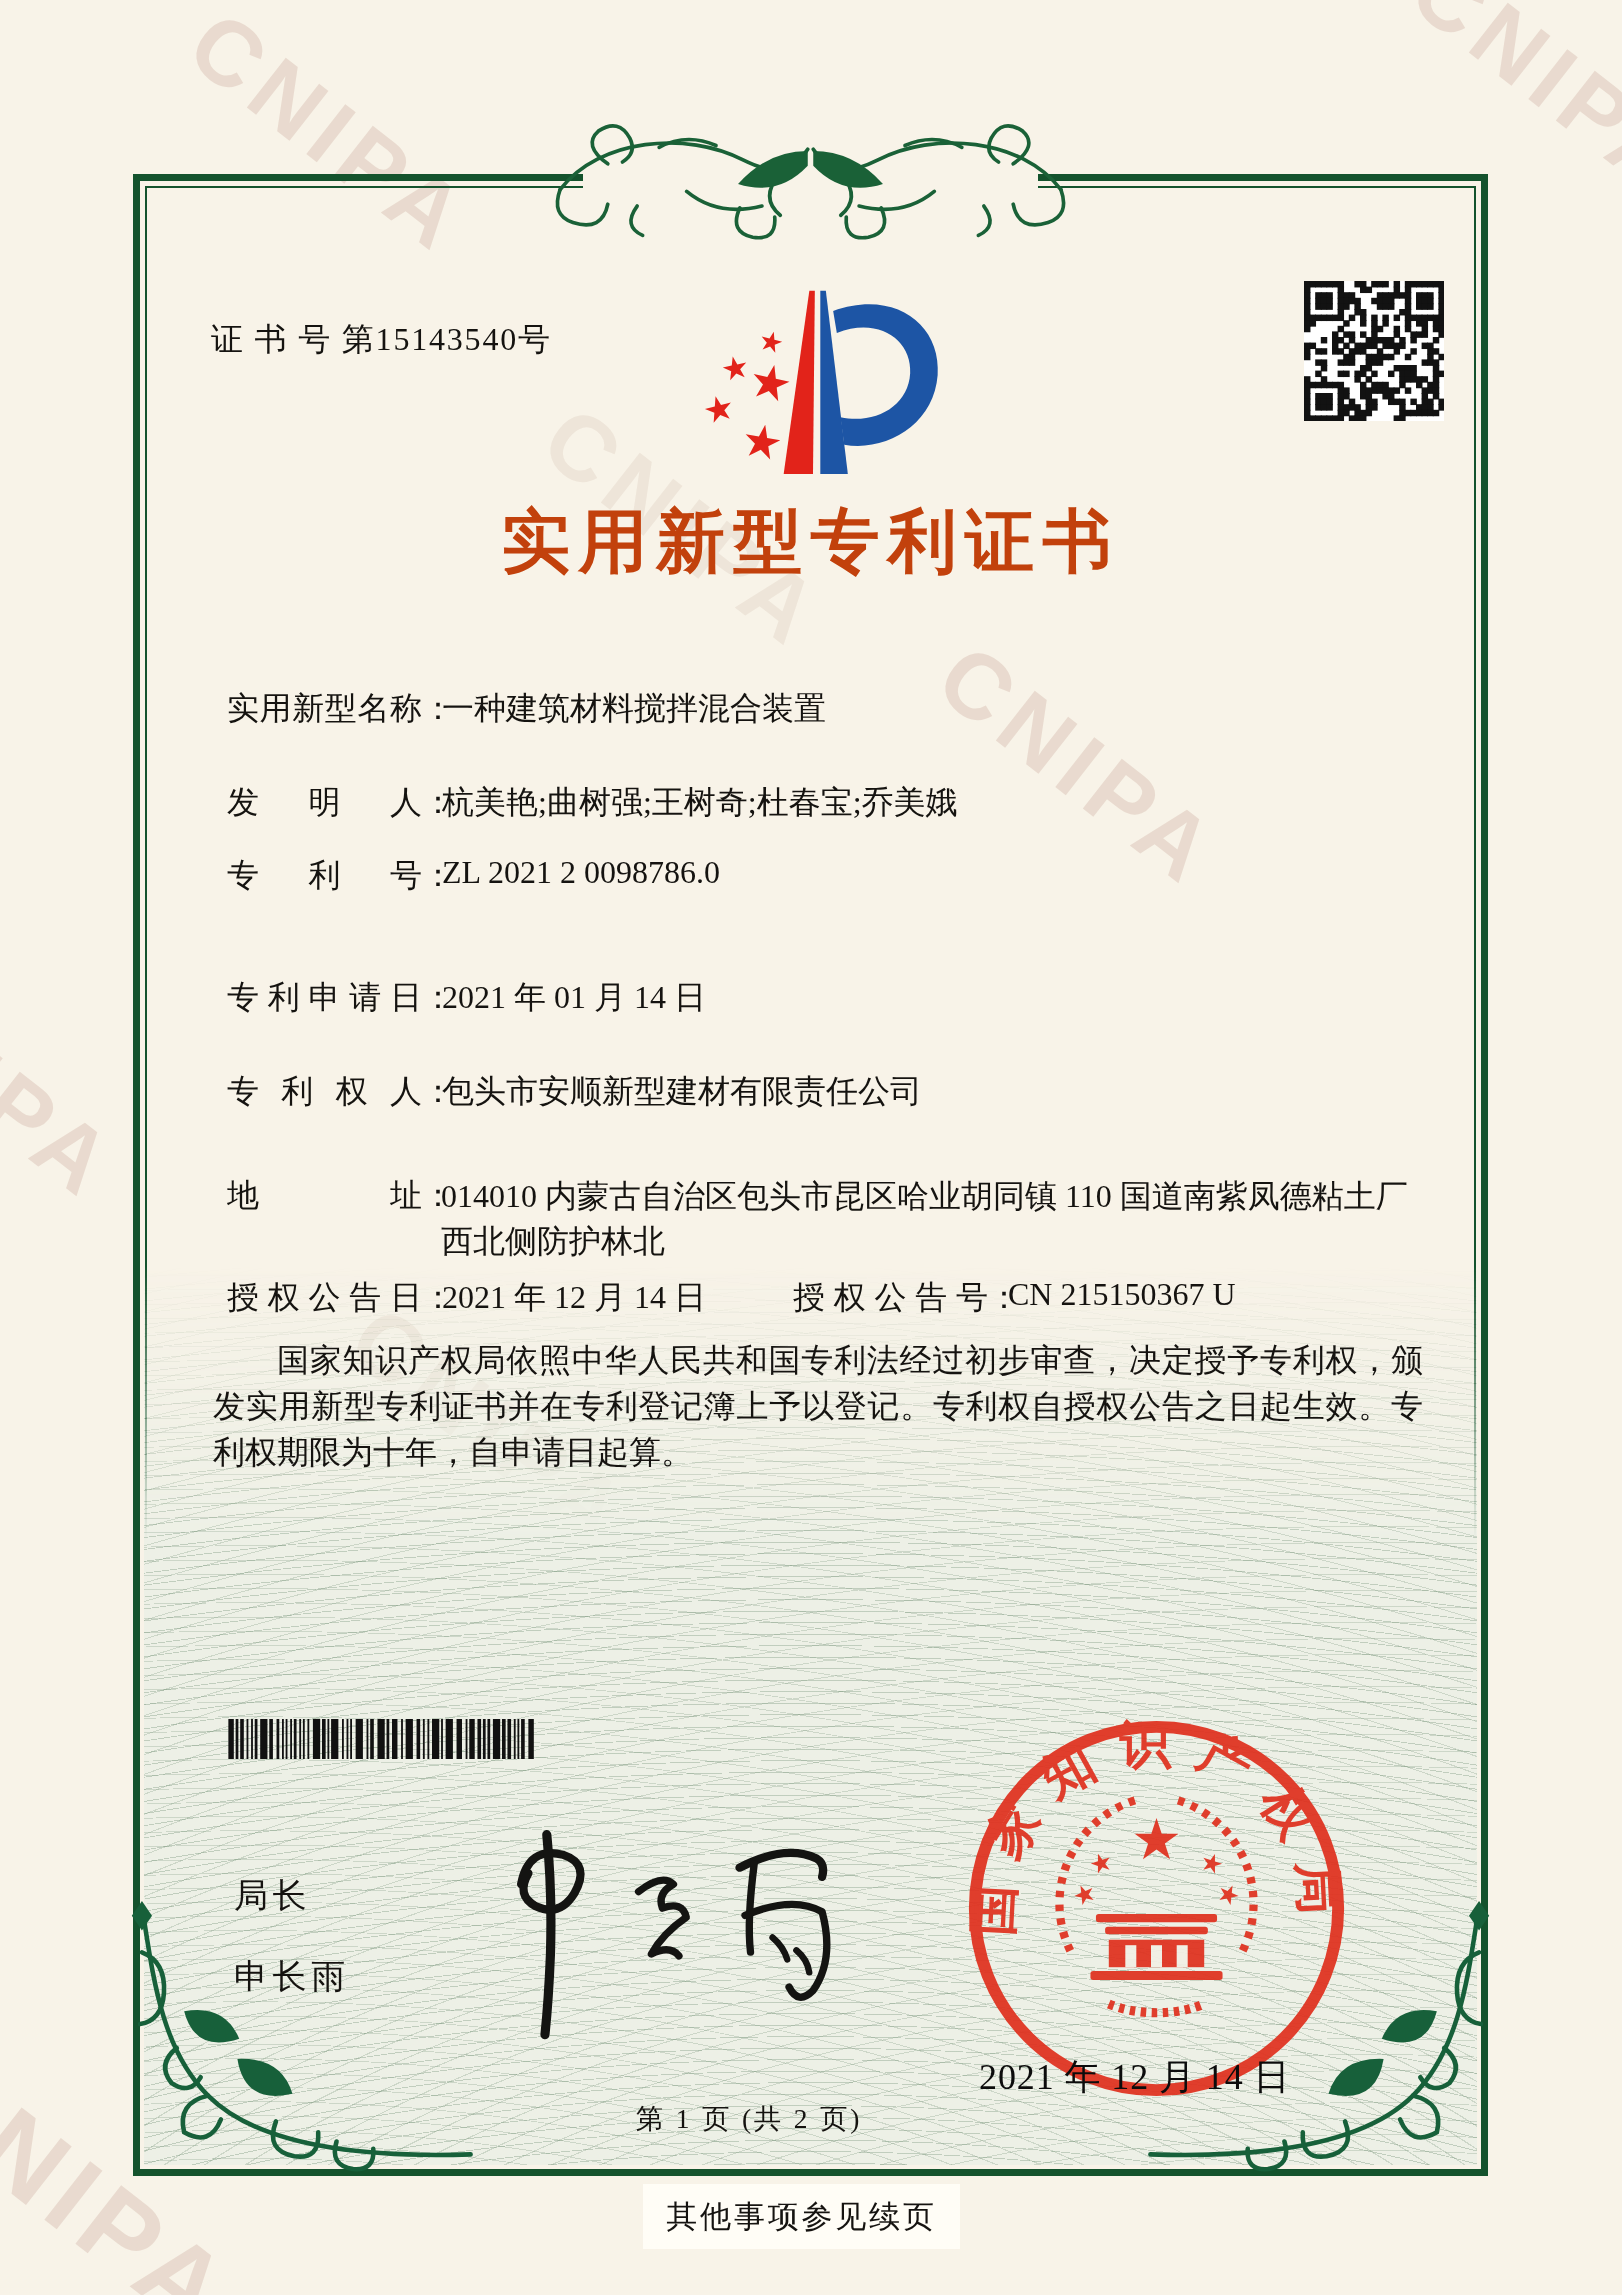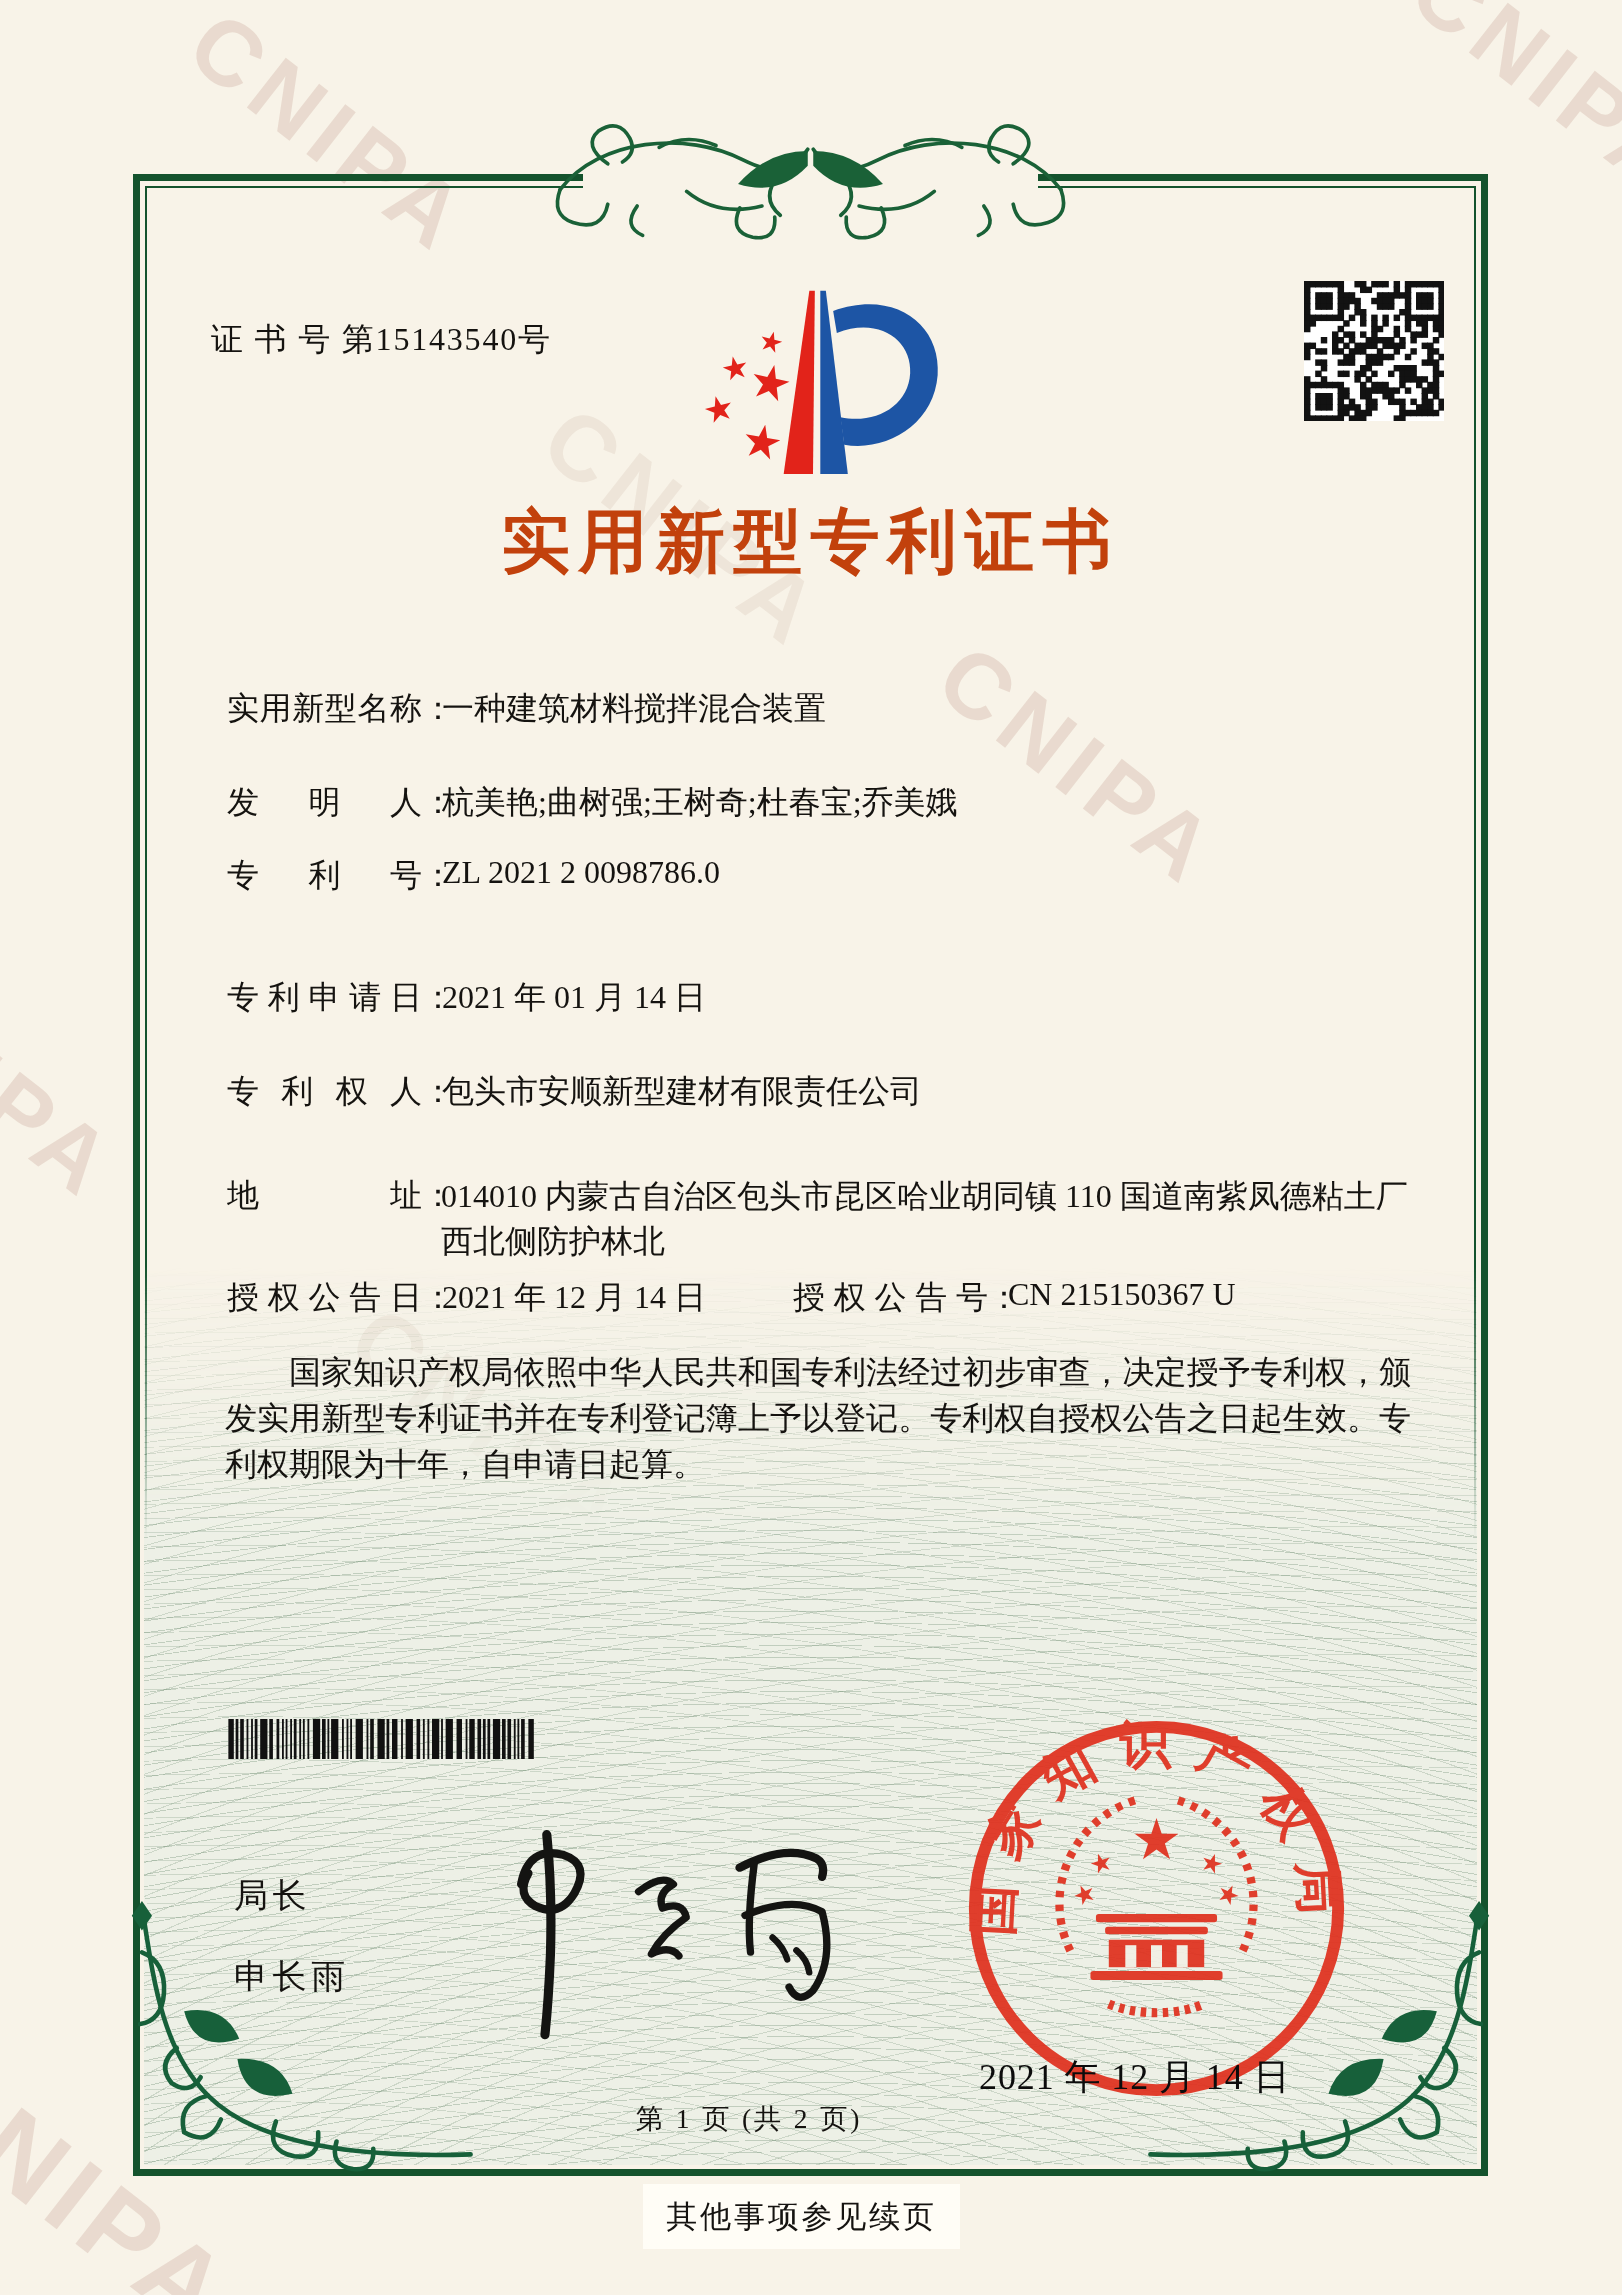--- a/index.html
+++ b/index.html
@@ -61,21 +61,21 @@
   .fvalue{display:inline-block;vertical-align:top;}
   .addr-value{
     position:absolute;left:441px;top:1174px;width:984px;
     font-size:32px;line-height:45px;white-space:normal;
   }
   .grant2{position:absolute;left:566px;top:0;}
 
   
   .paras{position:absolute;left:209px;top:1333px;width:1218px;
     font-size:32px;line-height:46px;text-align:justify;}
-  .paras p{margin:16px;text-indent:2em;font-family:Liberation Serif, serif;}
+  .paras p{margin:4px;text-indent:2em;font-family:Liberation Serif, serif;}
 
   
   .commissioner{position:absolute;left:234px;font-size:34px;letter-spacing:4.6px;
     font-family:Liberation Serif, serif;}
   .seal-date{position:absolute;left:979px;top:2053px;font-size:36px;letter-spacing:0.9px;
     color:#0c0c0c;white-space:nowrap;}
   .page-num{position:absolute;left:133px;top:2101px;width:1232px;text-align:center;
     font-size:27.5px;letter-spacing:2.8px;}
   .cont-strip{position:absolute;left:643px;top:2184px;width:317px;height:65px;
     background:#fffdf6;display:flex;align-items:center;justify-content:center;}

